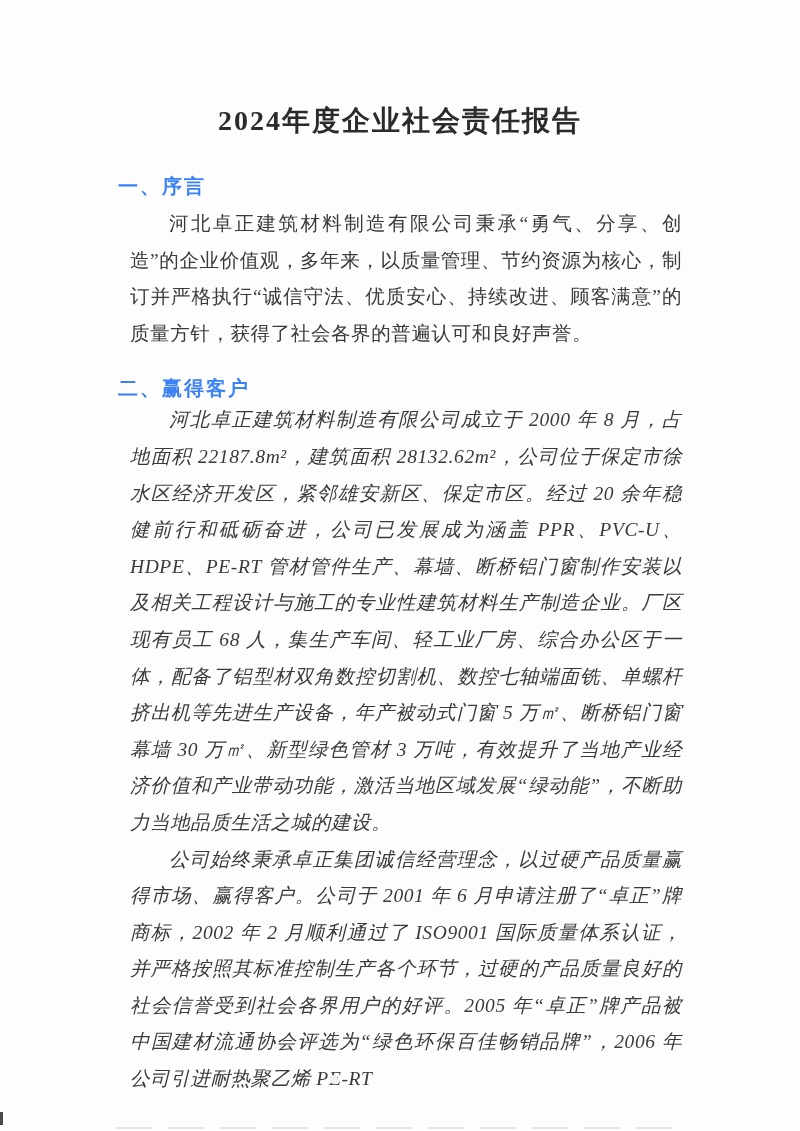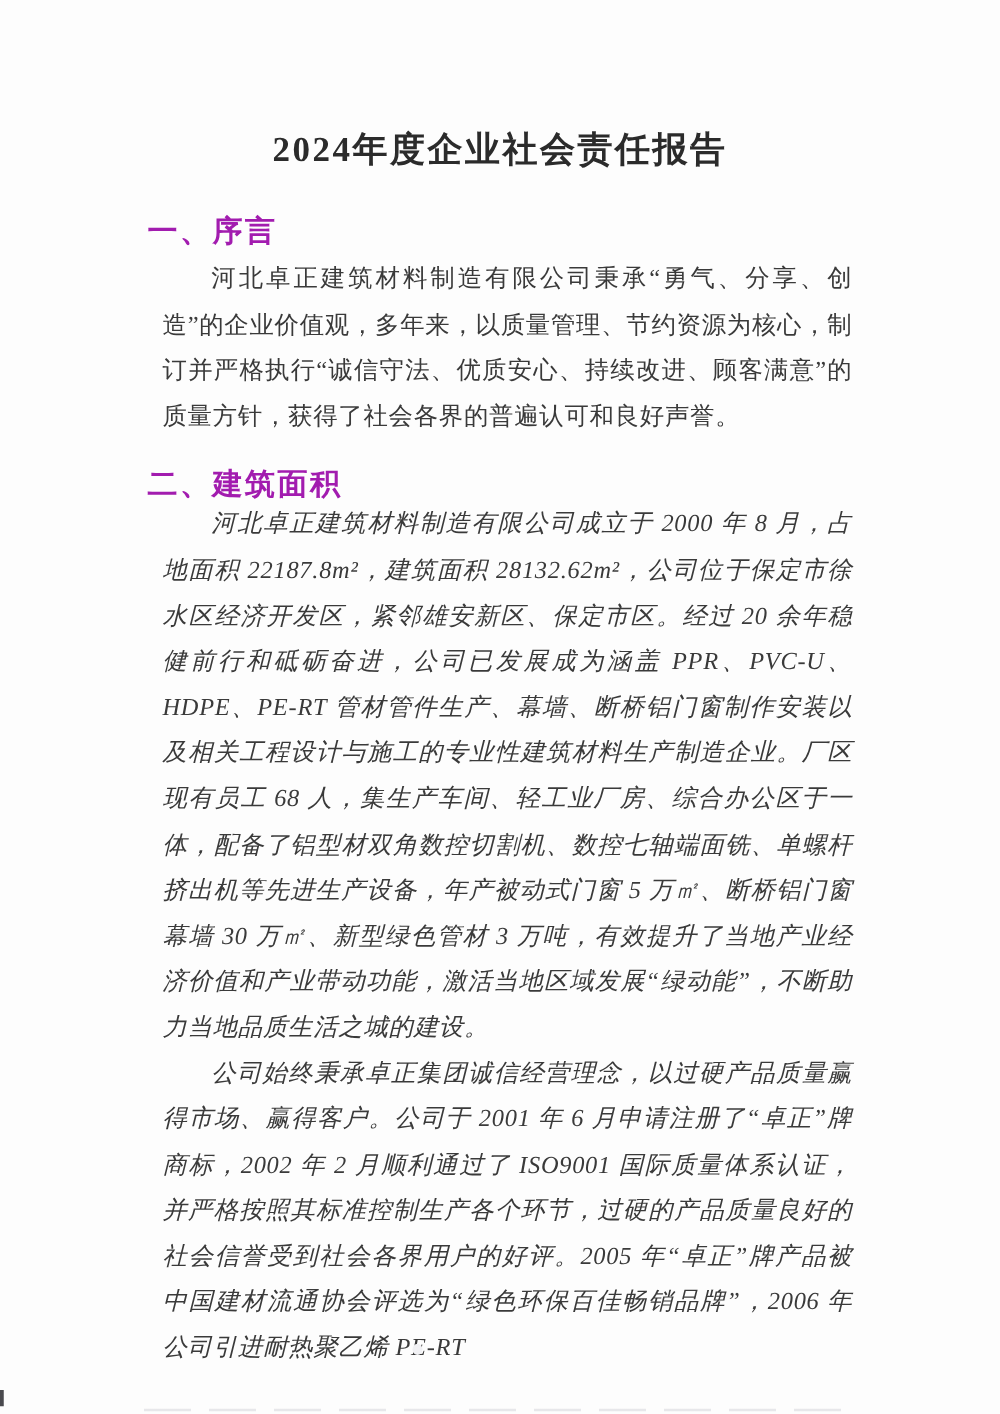--- a/index.html
+++ b/index.html
@@ -26,25 +26,25 @@
   .doc-title {
     margin-top: 100px;
     text-align: center;
     font-size: 28px;
     line-height: 42px;
     font-weight: bold;
     letter-spacing: 2px;
     color: #2b2b2b;
   }
   .section-heading {
-    font-size: 24px;
+    font-size: 20px;
     line-height: 28px;
     font-weight: bold;
     letter-spacing: 2px;
-    color: #a21caf;
+    color: #3b82f6;
   }
   .heading-preface { margin-top: 30px; }
   .heading-profile { margin-top: 22px; }
   .body-para {
     font-size: 19.5px;
     line-height: 36.6px;
     letter-spacing: 0.6px;
     text-align: justify;
     text-justify: inter-ideograph;
     text-indent: 2em;
@@ -90,21 +90,21 @@
 <div class="page">
 
   <div class="doc">
 
     <h1 class="doc-title">2024年度企业社会责任报告</h1>
 
     <h2 class="section-heading heading-preface">一、序言</h2>
 
     <p class="body-para">河北卓正建筑材料制造有限公司秉承“勇气、分享、创造”的企业价值观，多年来，以质量管理、节约资源为核心，制订并严格执行“诚信守法、优质安心、持续改进、顾客满意”的质量方针，获得了社会各界的普遍认可和良好声誉。</p>
 
-    <h2 class="section-heading heading-profile">二、建筑面积</h2>
+    <h2 class="section-heading heading-profile">二、赢得客户</h2>
 
     <p class="body-para no-gap">河北卓正建筑材料制造有限公司成立于 2000 年 8 月，占地面积 22187.8m²，建筑面积 28132.62m²，公司位于保定市徐水区经济开发区，紧邻雄安新区、保定市区。经过 20 余年稳健前行和砥砺奋进，公司已发展成为涵盖 PPR、PVC-U、HDPE、PE-RT 管材管件生产、幕墙、断桥铝门窗制作安装以及相关工程设计与施工的专业性建筑材料生产制造企业。厂区现有员工 68 人，集生产车间、轻工业厂房、综合办公区于一体，配备了铝型材双角数控切割机、数控七轴端面铣、单螺杆挤出机等先进生产设备，年产被动式门窗 5 万㎡、断桥铝门窗幕墙 30 万㎡、新型绿色管材 3 万吨，有效提升了当地产业经济价值和产业带动功能，激活当地区域发展“绿动能”，不断助力当地品质生活之城的建设。</p>
 
     <p class="body-para no-gap">公司始终秉承卓正集团诚信经营理念，以过硬产品质量赢得市场、赢得客户。公司于 2001 年 6 月申请注册了“卓正”牌商标，2002 年 2 月顺利通过了 ISO9001 国际质量体系认证，并严格按照其标准控制生产各个环节，过硬的产品质量良好的社会信誉受到社会各界用户的好评。2005 年“卓正”牌产品被中国建材流通协会评选为“绿色环保百佳畅销品牌”，2006 年公司引进耐热聚乙烯 PE-RT</p>
 
   </div>
 
   <div class="scan-bottom-line"></div>
   <div class="scan-edge-mark"></div>
   <div class="scan-smudge"></div>

